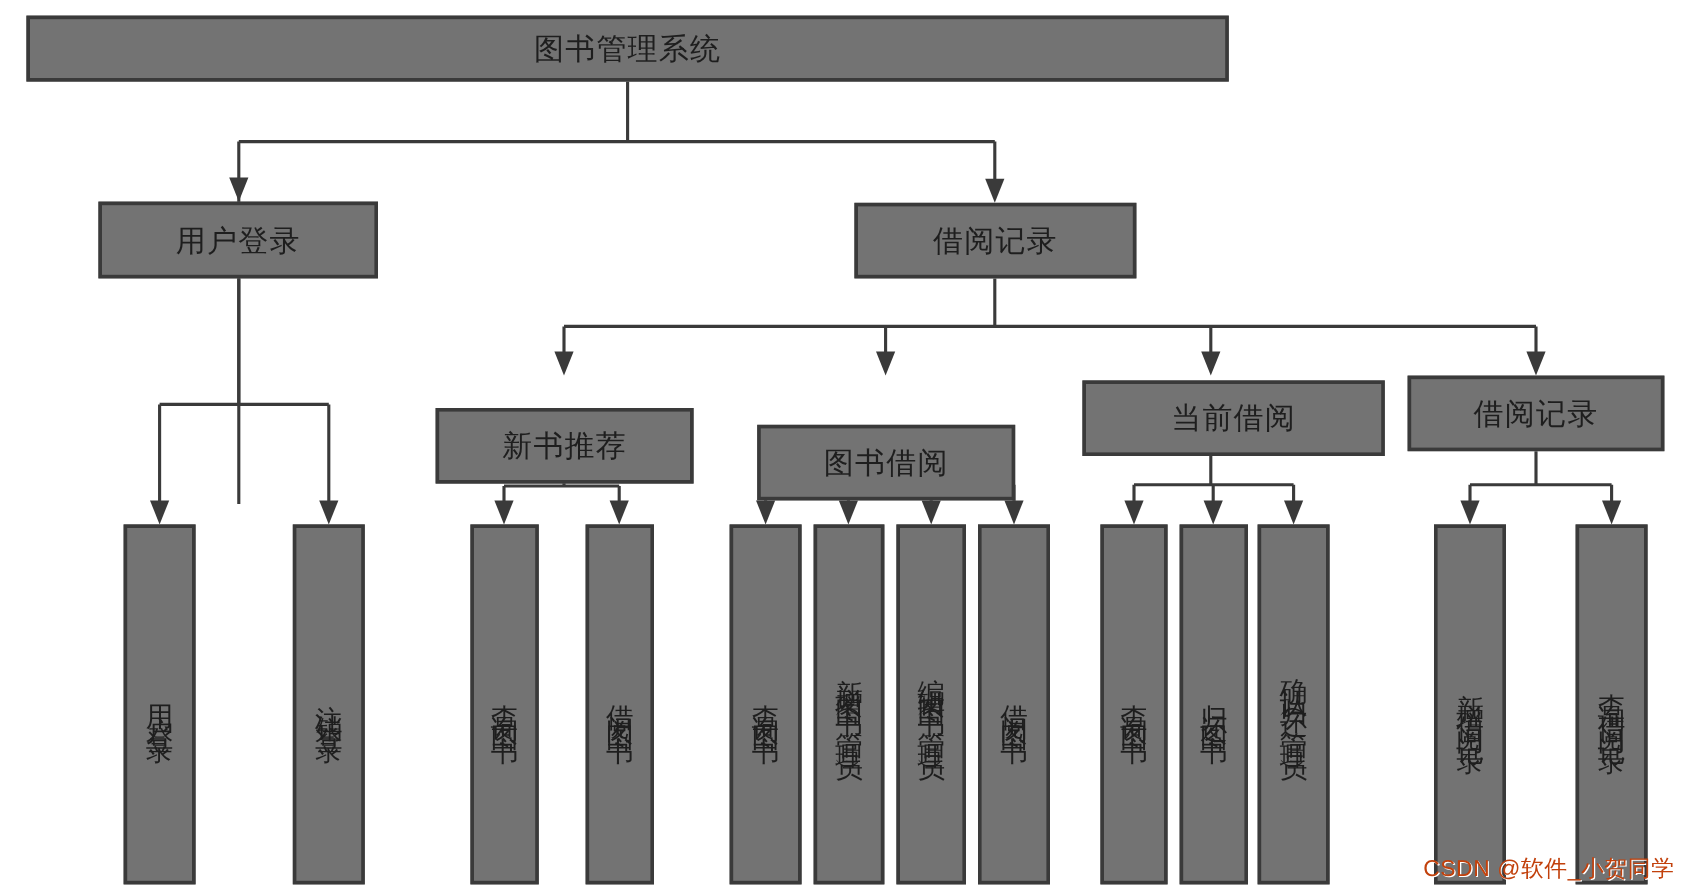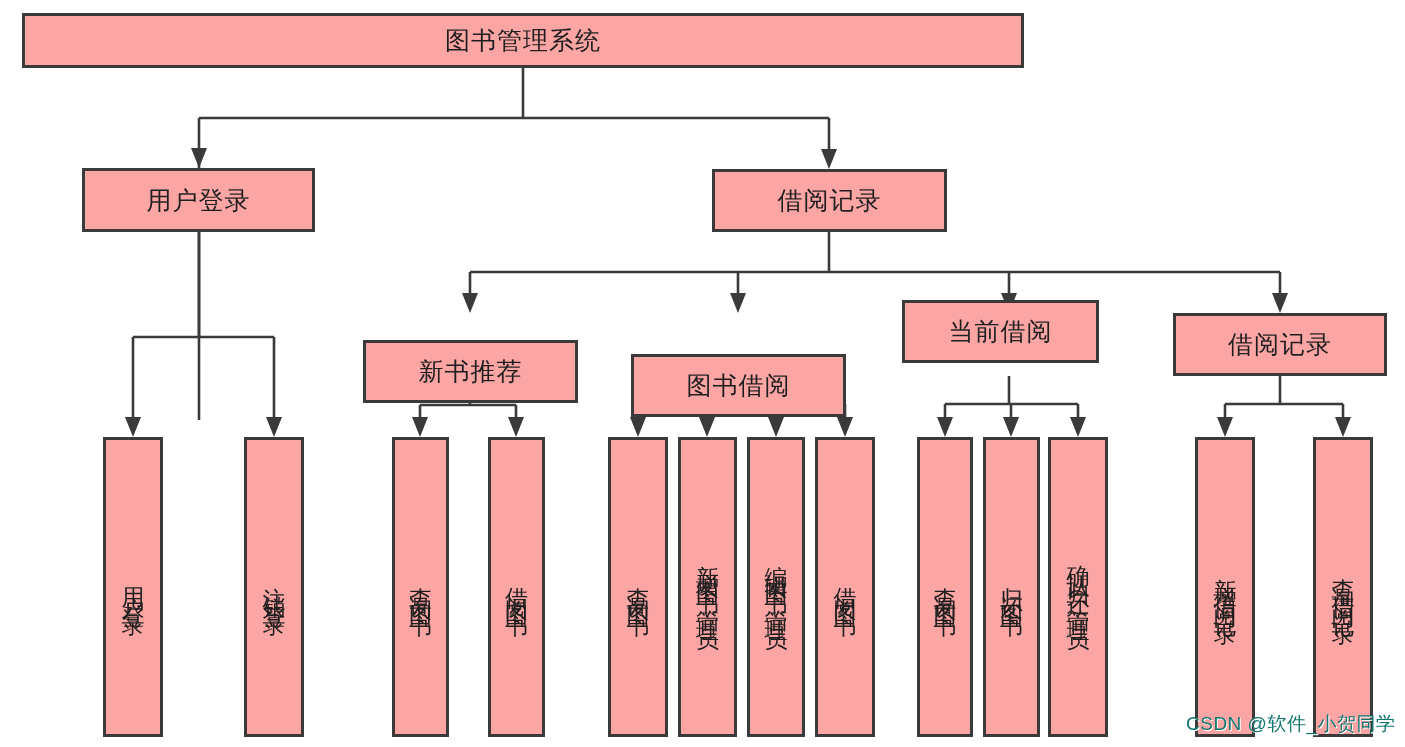--- a/index.html
+++ b/index.html
@@ -18,21 +18,21 @@
   .wires {
     position: absolute;
     left: 0;
     top: 0;
     width: 1405px;
     height: 747px;
   }
   .node {
     position: absolute;
     box-sizing: border-box;
-    background: #fca5a5;
+    background: #737373;
     border: 3px solid #3a3a3a;
     display: flex;
     align-items: center;
     justify-content: center;
     color: #1e1e1e;
     z-index: 1;
   }
   .node.h {
     font-size: 25px;
     letter-spacing: 1px;
@@ -45,21 +45,21 @@
     line-height: 1;
     letter-spacing: 9px;
     white-space: nowrap;
   }
   .watermark {
     position: absolute;
     left: 1186px;
     top: 711px;
     font-size: 19px;
     letter-spacing: 0.5px;
-    color: #0f766e;
+    color: #c2410c;
     text-shadow: 1px 1px 0 #ffffff;
     white-space: nowrap;
     z-index: 5;
   }
 </style>
 </head>
 <body>
 
 <div class="canvas">
 
@@ -96,21 +96,21 @@
     </g>
   </svg>
 
   <div class="node h" style="left:22px; top:13px; width:1002px; height:55px;">图书管理系统</div>
 
   <div class="node h" style="left:82px; top:168px; width:233px; height:64px;">用户登录</div>
   <div class="node h" style="left:712px; top:169px; width:235px; height:63px;">借阅记录</div>
 
   <div class="node h" style="left:363px; top:316px; width:215px; height:63px;margin-top:24px;">新书推荐</div>
   <div class="node h" style="left:631px; top:313px; width:215px; height:63px;margin-top:41px;">图书借阅</div>
-  <div class="node h" style="left:902px; top:300px; width:197px; height:63px;">当前借阅</div>
+  <div class="node h" style="left:902px; top:317px; width:252px; height:63px;">当前借阅</div>
   <div class="node h" style="left:1173px; top:313px; width:214px; height:63px;">借阅记录</div>
 
   <div class="node v" style="left:103px; top:437px; width:60px; height:300px;">
     <span class="vtext">用户登录</span>
   </div>
   <div class="node v" style="left:244px; top:437px; width:60px; height:300px;">
     <span class="vtext">注销登录</span>
   </div>
 
   <div class="node v" style="left:392px; top:437px; width:57px; height:300px;">

